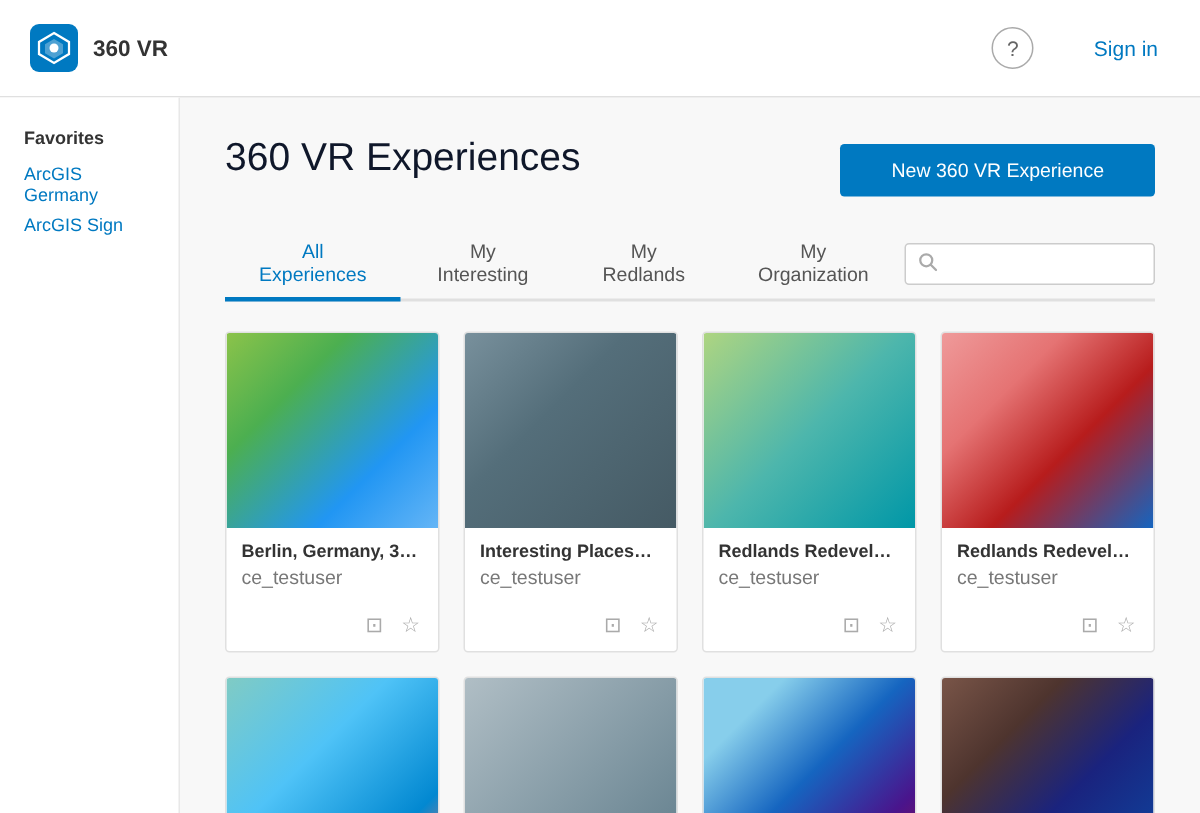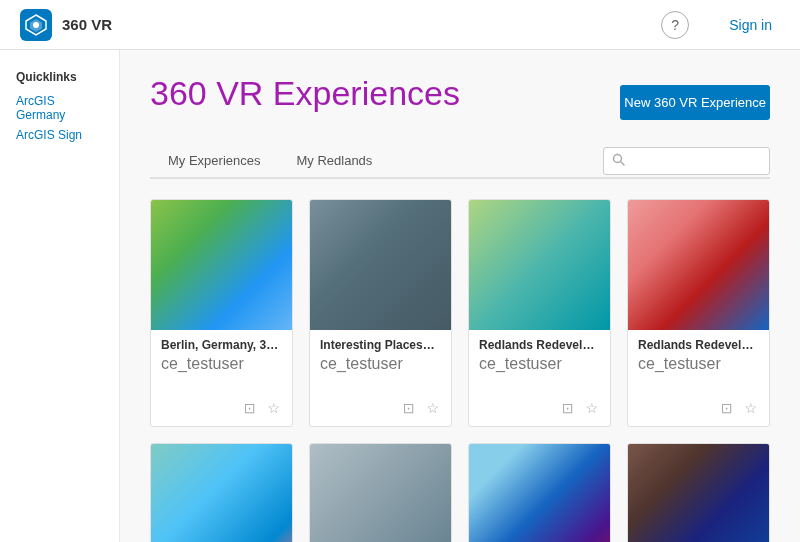--- a/index.html
+++ b/index.html
@@ -1,21 +1,21 @@
 <!DOCTYPE html>
 <html><head>
   <meta charset="utf-8">
   <style>
     * { box-sizing: border-box; margin: 0; padding: 0; }
     body { font-family: -apple-system, BlinkMacSystemFont, 'Segoe UI', Arial, sans-serif; background: #f8f8f8; color: #333; font-size: 14px; }
 
     
     .header {
       display: flex; align-items: center; justify-content: space-between;
-      padding: 0 20px; height: 50px; background: #fff;
+      padding: 0 20px; height: 65px; background: #fff;
       border-bottom: 1px solid #e0e0e0;
     }
     .header-left { display: flex; align-items: center; gap: 10px; }
     .header-logo { width: 32px; height: 32px; }
     .header-title { font-size: 15px; font-weight: 600; color: #333; }
     .header-right { display: flex; align-items: center; gap: 12px; }
     .help-btn {
       width: 28px; height: 28px; border-radius: 50%; border: 1.5px solid #aaa;
       background: none; cursor: pointer; display: flex; align-items: center; justify-content: center;
       font-size: 14px; color: #666;
@@ -28,24 +28,24 @@
     
     .layout { display: flex; min-height: calc(542px - 50px); }
 
     
     .sidebar { width: 120px; padding: 20px 16px; background: #fff; border-right: 1px solid #e8e8e8; flex-shrink: 0; }
     .sidebar-title { font-size: 12px; font-weight: 700; color: #333; margin-bottom: 10px; text-transform: none; }
     .sidebar-link { display: block; font-size: 12px; color: #0079c1; text-decoration: none; margin-bottom: 6px; cursor: pointer; }
 
     
     .main { flex: 1; padding: 24px 30px; }
-    .page-title { font-size: 34px; font-weight: 400; color: #a21caf; margin-bottom: 18px; }
+    .page-title { font-size: 26px; font-weight: 400; color: #0f172a; margin-bottom: 18px; }
     .new-btn {
       background: #0079c1; color: #fff; border: none; border-radius: 3px;
-      padding: 10px 4px; font-size: 13px; cursor: pointer; font-weight: 500;
+      padding: 10px 34px; font-size: 13px; cursor: pointer; font-weight: 500;
       white-space: nowrap;
     }
     .title-row { display: flex; align-items: center; justify-content: space-between; margin-bottom: 14px; }
 
     
     .tabs-row { display: flex; align-items: center; justify-content: space-between; border-bottom: 2px solid #e0e0e0; margin-bottom: 20px; }
     .tabs { display: flex; gap: 0; }
     .tab {
       padding: 8px 18px; font-size: 13px; color: #555; cursor: pointer; border-bottom: 3px solid transparent;
       margin-bottom: -2px; background: none; border-top: none; border-left: none; border-right: none;
@@ -58,21 +58,21 @@
     .search-box input { border: none; outline: none; font-size: 13px; width: 130px; background: transparent; }
 
     
     .grid { display: grid; grid-template-columns: repeat(4, 1fr); gap: 16px; }
     .card {
       background: #fff; border-radius: 3px; border: 1px solid #e0e0e0;
       overflow: hidden; cursor: pointer;
     }
     .card-body { padding: 8px 10px 6px; }
     .card-title { font-size: 12px; font-weight: 600; color: #333; margin-bottom: 3px; white-space: nowrap; overflow: hidden; text-overflow: ellipsis; }
-    .card-user { font-size: 16px; color: #777; margin-bottom: 19px; }
+    .card-user { font-size: 13px; color: #777; margin-bottom: 8px; }
     .card-actions { display: flex; align-items: center; justify-content: flex-end; gap: 8px; padding: 0 10px 8px; }
     .card-action-btn {
       background: none; border: none; cursor: pointer; color: #aaa; font-size: 14px; padding: 2px;
     }
 
     
     .thumb { width: 100%; height: 130px; overflow: hidden; position: relative; }
     .thumb-placeholder { width: 100%; height: 100%; }
 
     
@@ -103,35 +103,37 @@
     <button class="help-btn">
       <span>?</span>
     </button>
     <button class="signin-btn">Sign in</button>
   </div>
 </header>
 
 <div class="layout">
 
   <aside class="sidebar">
-    <div class="sidebar-title">Quicklinks</div>
+    <div class="sidebar-title">Favorites</div>
     <a class="sidebar-link">ArcGIS Germany</a>
     <a class="sidebar-link">ArcGIS Sign</a>
   </aside>
 
   <main class="main">
     <div class="title-row">
       <h1 class="page-title">360 VR Experiences</h1>
       <button class="new-btn">New 360 VR Experience</button>
     </div>
 
     <div class="tabs-row">
       <div class="tabs">
-        <button class="tab">My Experiences</button>
+        <button class="tab active">All Experiences</button>
+        <button class="tab">My Interesting</button>
         <button class="tab">My Redlands</button>
+        <button class="tab">My Organization</button>
       </div>
       <div class="search-box">
         <span style="color:#aaa; font-size:13px;">
           <svg width="13" height="13" viewBox="0 0 13 13" fill="none" xmlns="http://www.w3.org/2000/svg">
             <circle cx="5.5" cy="5.5" r="4" stroke="#aaa" stroke-width="1.5"></circle>
             <line x1="8.5" y1="8.5" x2="12" y2="12" stroke="#aaa" stroke-width="1.5" stroke-linecap="round"></line>
           </svg>
         </span>
         <input type="text" placeholder="" style="">
       </div>

